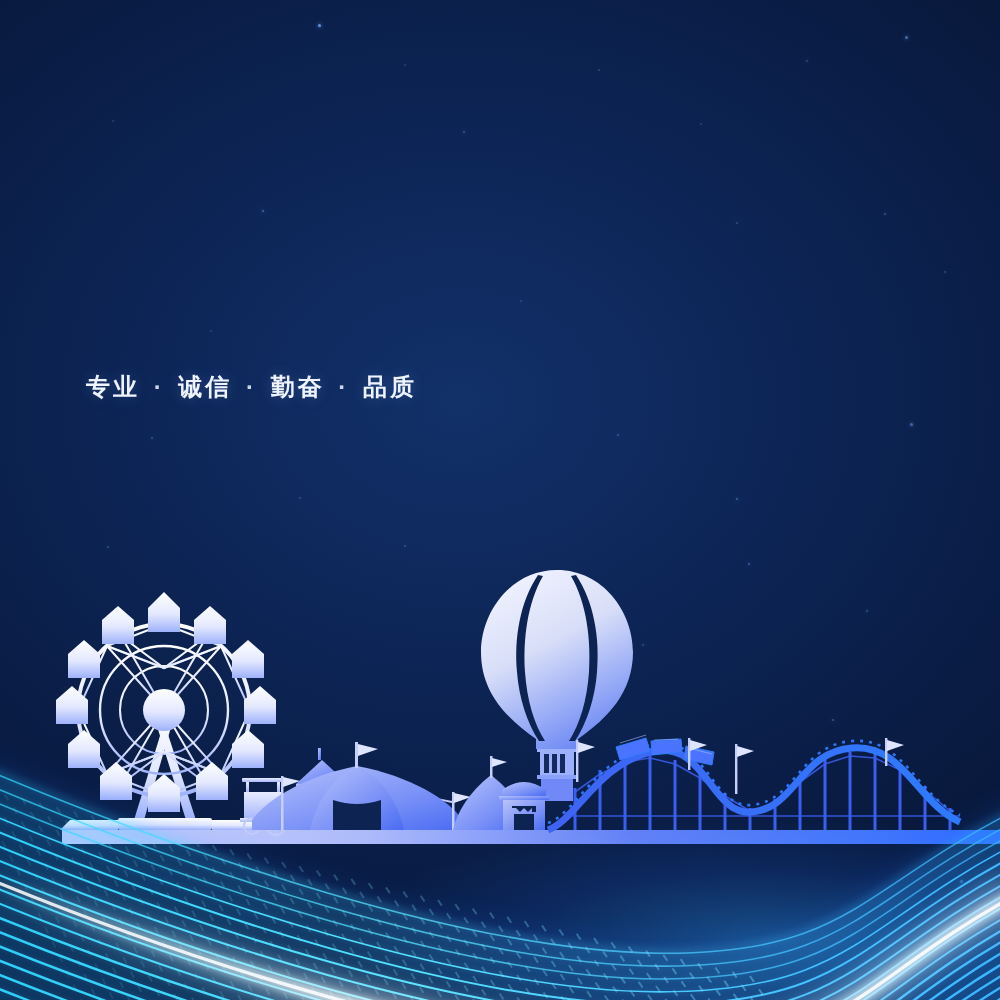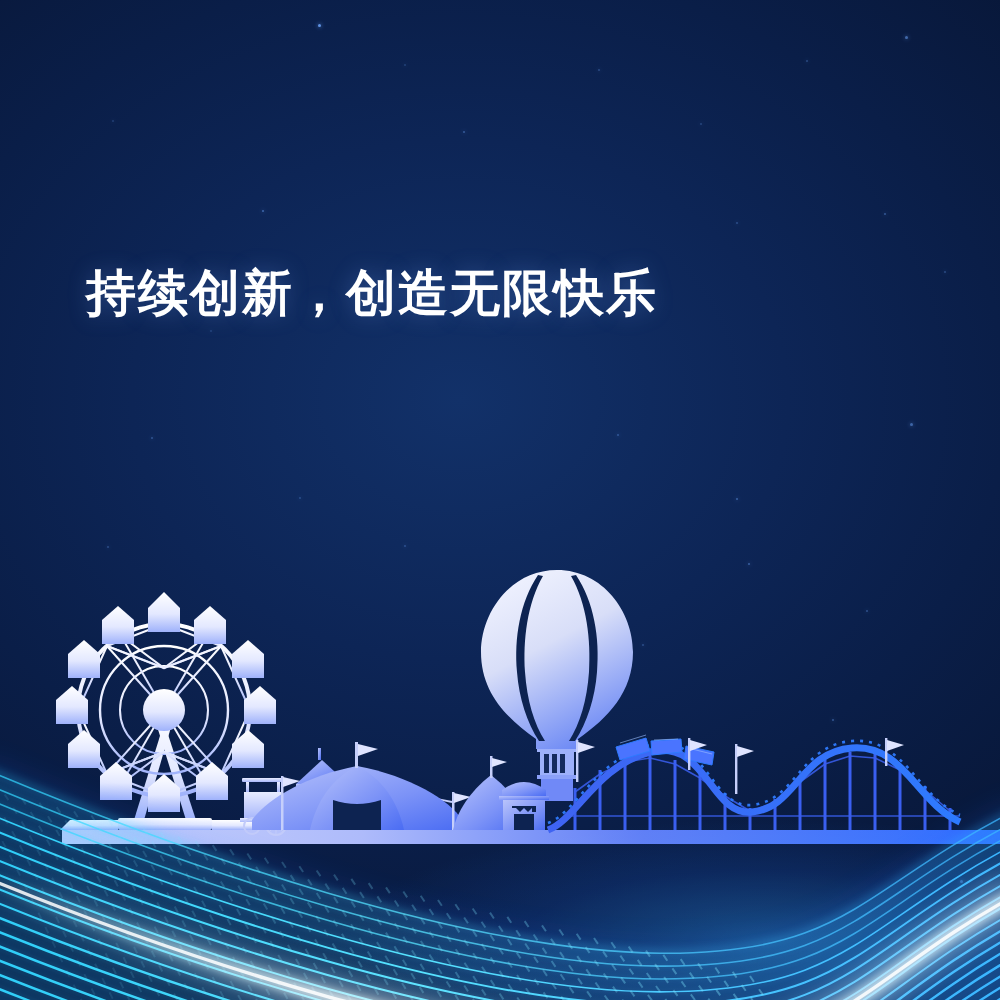--- a/index.html
+++ b/index.html
@@ -518,15 +518,15 @@
           <path d="M750 286 C 810 376, 870 426, 940 506" fill="none" stroke="#7fe6ff" stroke-width="2" opacity="0.40" stroke-dasharray="7 9"></path>
         </g>
       <g id="wave-crest">
           <path d="M-20 185.32 C 190 272, 470 363.36, 660 360.72 S 860 288.76, 1020 202.8" fill="none" stroke="url(#gCrest)" stroke-width="34" opacity="0.55" filter="url(#blurBig)"></path>
           <path d="M-20 185.32 C 190 272, 470 363.36, 660 360.72 S 860 288.76, 1020 202.8" fill="none" stroke="url(#gCrest)" stroke-width="13" opacity="0.92" filter="url(#blurSoft)"></path>
           <path d="M-20 185.32 C 190 272, 470 363.36, 660 360.72 S 860 288.76, 1020 202.8" fill="none" stroke="#ffffff" stroke-width="3.4" opacity="0.85"></path>
         </g>
     </g>
   </svg>
 
-  <div id="headline">持续创新，创造无限快乐</div>
+  <div id="subhead"><span>专业</span><span class="dot"> · </span><span>诚信</span><span class="dot"> · </span><span>勤奋</span><span class="dot"> · </span><span>品质</span></div>
 
 </div>
 
 </body></html>

